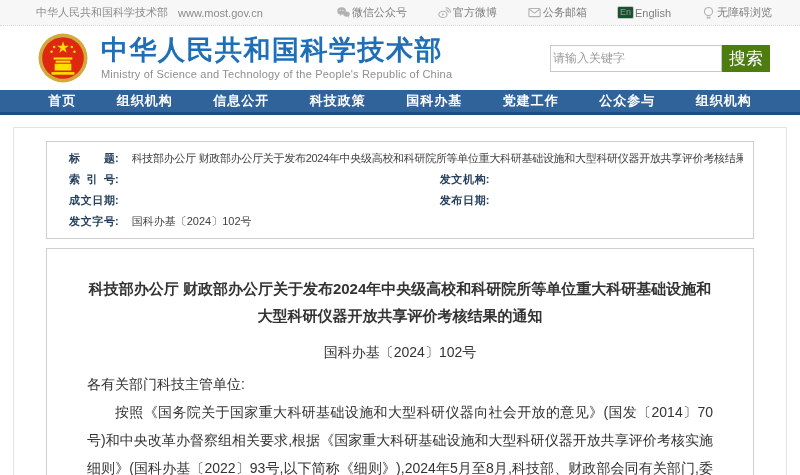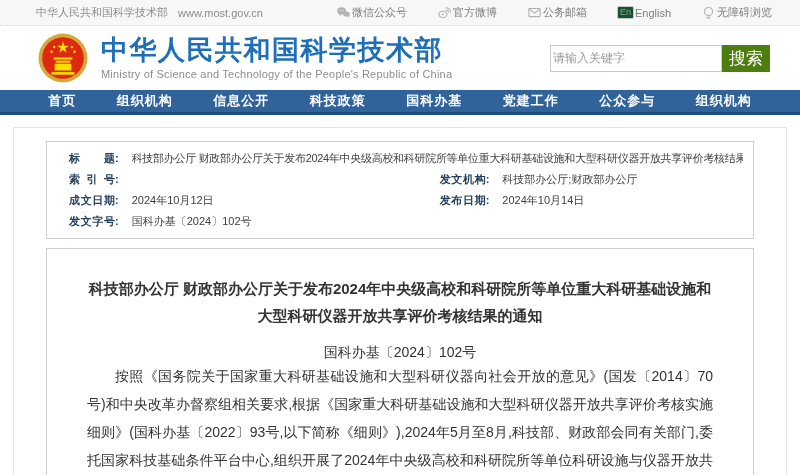--- a/index.html
+++ b/index.html
@@ -178,45 +178,43 @@
         </div>
       </div>
       <div class="meta-row">
         <div class="meta-cell left">
           <span class="meta-label">索引号</span>
             <span class="meta-colon">:</span>
         </div>
         <div class="meta-cell right">
           <span class="meta-label">发文机构</span>
             <span class="meta-colon">:</span>
-          <span class="meta-value">科技部办公厅;财政部办公厅</span>
         </div>
       </div>
       <div class="meta-row">
         <div class="meta-cell left">
           <span class="meta-label">成文日期</span>
             <span class="meta-colon">:</span>
-          <span class="meta-value">2024年10月12日</span>
         </div>
         <div class="meta-cell right">
           <span class="meta-label">发布日期</span>
             <span class="meta-colon">:</span>
-          <span class="meta-value">2024年10月14日</span>
         </div>
       </div>
       <div class="meta-row">
         <div class="meta-cell full">
           <span class="meta-label">发文字号</span>
             <span class="meta-colon">:</span>
           <span class="meta-value">国科办基〔2024〕102号</span>
         </div>
       </div>
     </div>
 
     <div class="article-box">
       <h1 class="article-title">科技部办公厅 财政部办公厅关于发布2024年中央级高校和科研院所等单位重大科研基础设施和大型科研仪器开放共享评价考核结果的通知</h1>
       <div class="doc-number">国科办基〔2024〕102号</div>
+      <p class="salutation">各有关部门科技主管单位:</p>
       <p class="para">按照《国务院关于国家重大科研基础设施和大型科研仪器向社会开放的意见》(国发〔2014〕70号)和中央改革办督察组相关要求,根据《国家重大科研基础设施和大型科研仪器开放共享评价考核实施细则》(国科办基〔2022〕93号,以下简称《细则》),2024年5月至8月,科技部、财政部会同有关部门,委托国家科技基础条件平台中心,组织开展了2024年中央级高校和科研院所等单位科研设施与仪器开放共享评价考核工作。有关情况如下。</p>
 
     </div>
 
   </div>
 </div>
 
 </body></html>

